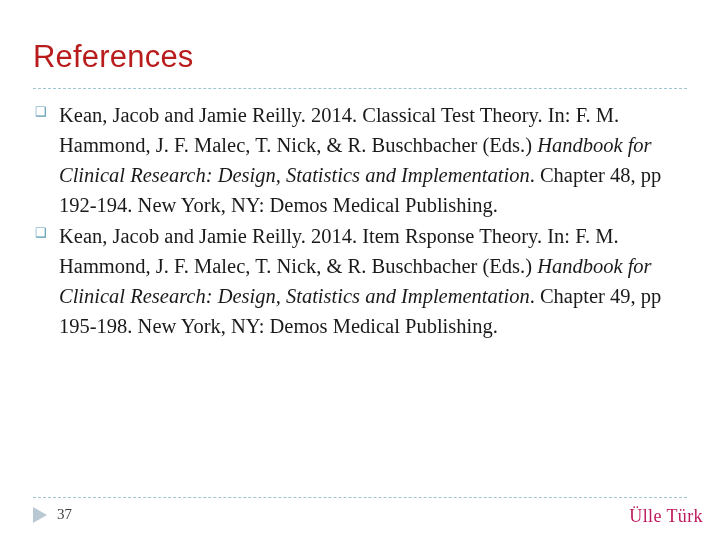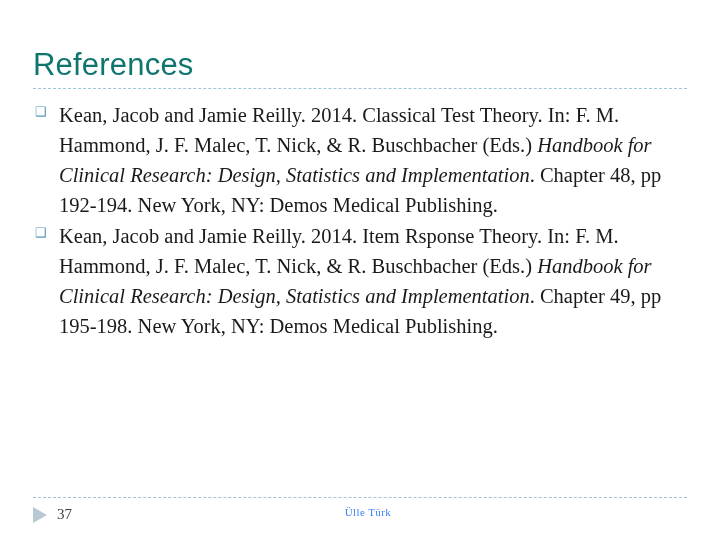--- a/index.html
+++ b/index.html
@@ -15,25 +15,25 @@
   }
   .slide {
     position: relative;
     width: 720px;
     height: 540px;
     box-sizing: border-box;
   }
   .slide-title {
     position: absolute;
     left: 33px;
-    top: 48px;
+    top: 40px;
     font-family: "Liberation Sans", sans-serif;
     font-size: 31px;
     font-weight: 400;
-    color: #0f766e;
+    color: #b91c1c;
     letter-spacing: 0.2px;
     line-height: 1.1;
   }
   .title-rule {
     position: absolute;
     left: 33px;
     top: 88px;
     width: 654px;
     height: 0;
     border-top: 1px dashed #9fc5d1;
@@ -96,23 +96,23 @@
     top: 3px;
     font-size: 15px;
     color: #404040;
     font-family: "Liberation Serif", serif;
   }
   .footer-center {
     position: absolute;
     left: 0;
     right: 0;
     top: 3px;
-    text-align: center;
-    font-size: 11px;
-    color: #3b82f6;
+    text-align: right;
+    font-size: 18px;
+    color: #be185d;
     letter-spacing: 0.4px;
   }
 </style>
 </head>
 <body>
 
 <div class="slide">
 
   <div class="slide-title">References</div>
   <div class="title-rule"></div>

